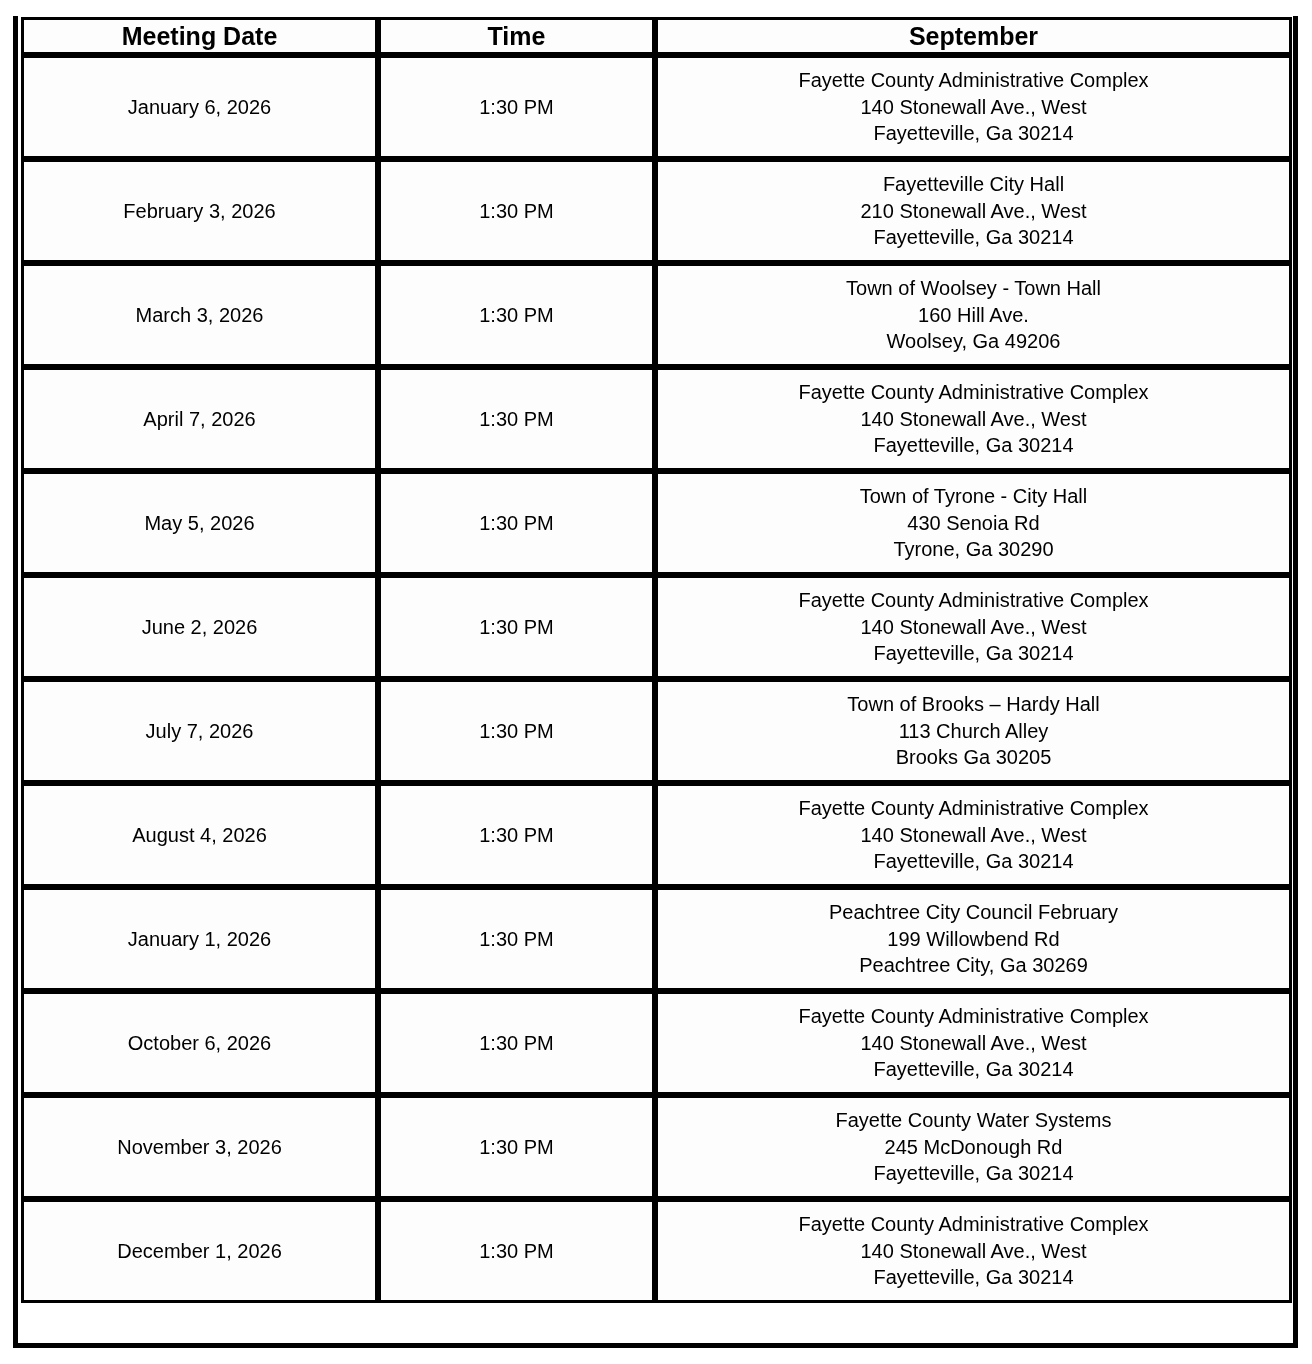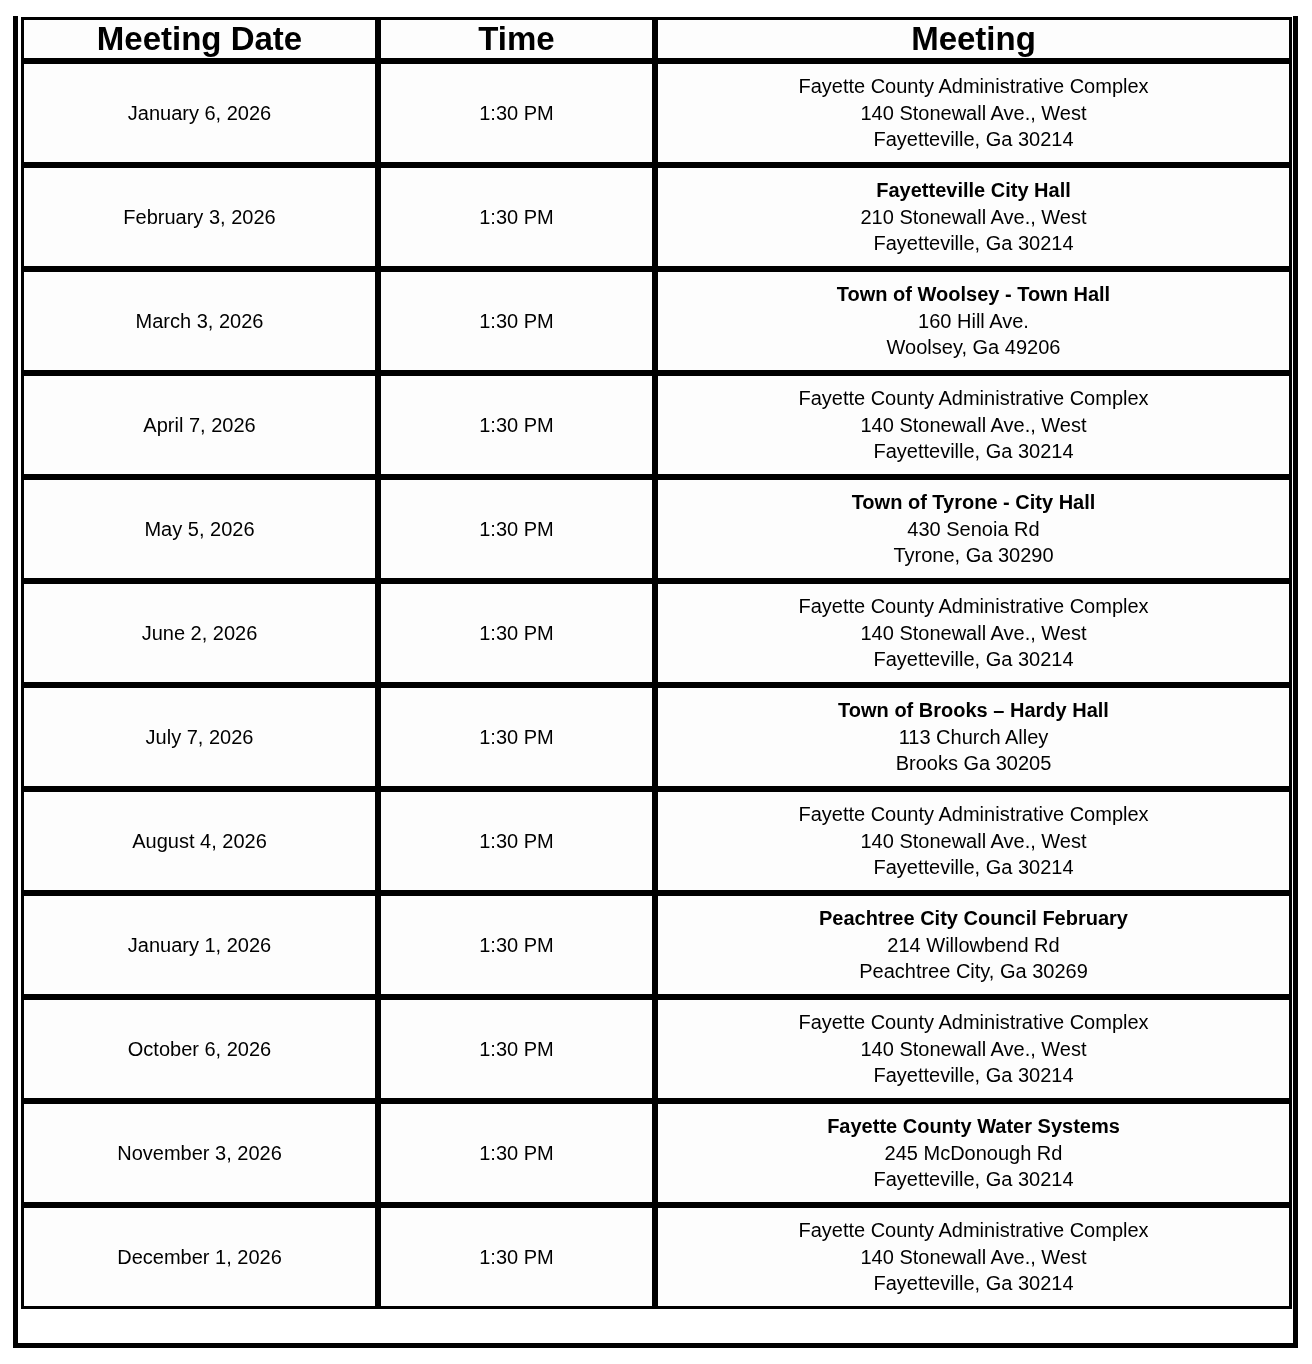--- a/index.html
+++ b/index.html
@@ -60,21 +60,21 @@
     box-sizing: border-box;
   }
 
   
   col.c-date { width: 357px; }
   col.c-time { width: 277px; }
   col.c-loc  { width: 637px; }
 
   thead th {
     height: 38px;
-    font-size: 33px;
+    font-size: 25px;
     font-weight: bold;
     letter-spacing: 0px;
     margin-top: 47px;
   }
 
   tbody td {
     height: 104px;
     font-size: 20px;
     font-weight: normal;
   }
@@ -87,39 +87,39 @@
   .loc-lines {
     display: block;
     line-height: 1.33;
     padding: 4px 6px;
   }
   .loc-line {
     display: block;
     white-space: nowrap;
   }
   .loc-line.bold {
-    font-weight: bold;
+    font-weight: normal;
   }
 </style>
 </head>
 <body>
 
 <div id="sheet">
 
   <table class="schedule">
     <colgroup>
       <col class="c-date">
       <col class="c-time">
       <col class="c-loc">
     </colgroup>
     <thead>
       <tr>
         <th>Meeting Date</th>
         <th>Time</th>
-        <th>Meeting</th>
+        <th>September</th>
       </tr>
     </thead>
     <tbody id="schedule-body">
 
     <tr>
           <td class="cell-date">January 6, 2026</td>
           <td class="cell-time">1:30 PM</td>
           <td class="cell-location">
             <span class="loc-lines">
               <span class="loc-line">Fayette County Administrative Complex</span>
@@ -204,21 +204,21 @@
               <span class="loc-line">Fayetteville, Ga 30214</span>
             </span>
           </td>
         </tr>
         <tr>
           <td class="cell-date">January 1, 2026</td>
           <td class="cell-time">1:30 PM</td>
           <td class="cell-location">
             <span class="loc-lines">
               <span class="loc-line bold">Peachtree City Council February</span>
-              <span class="loc-line">214 Willowbend Rd</span>
+              <span class="loc-line">199 Willowbend Rd</span>
               <span class="loc-line">Peachtree City, Ga 30269</span>
             </span>
           </td>
         </tr>
         <tr>
           <td class="cell-date">October 6, 2026</td>
           <td class="cell-time">1:30 PM</td>
           <td class="cell-location">
             <span class="loc-lines">
               <span class="loc-line">Fayette County Administrative Complex</span>

